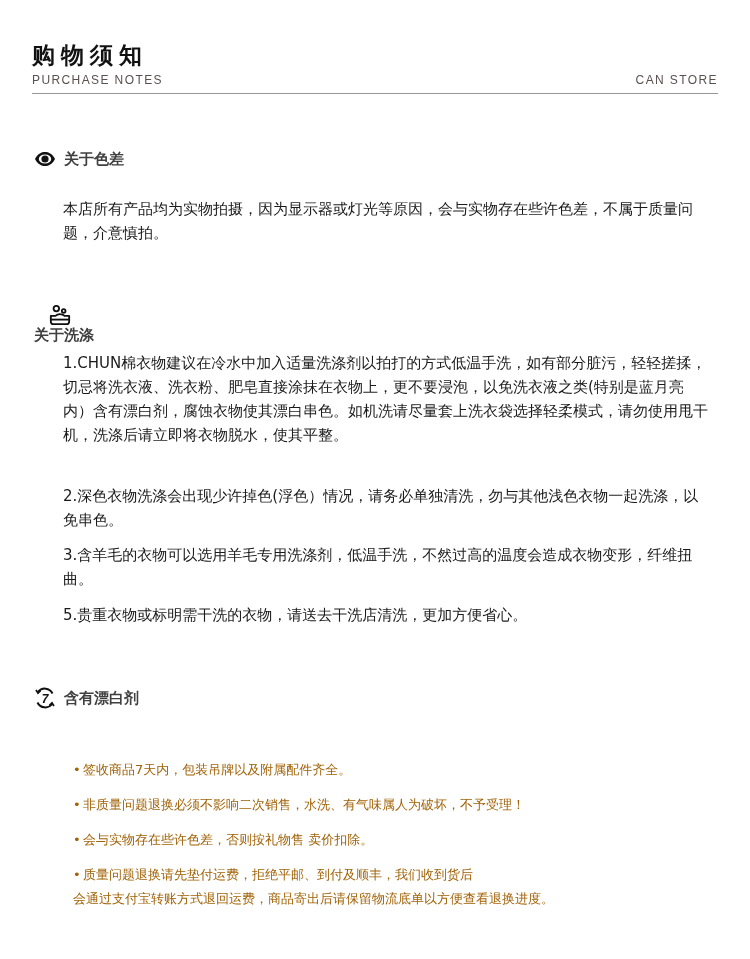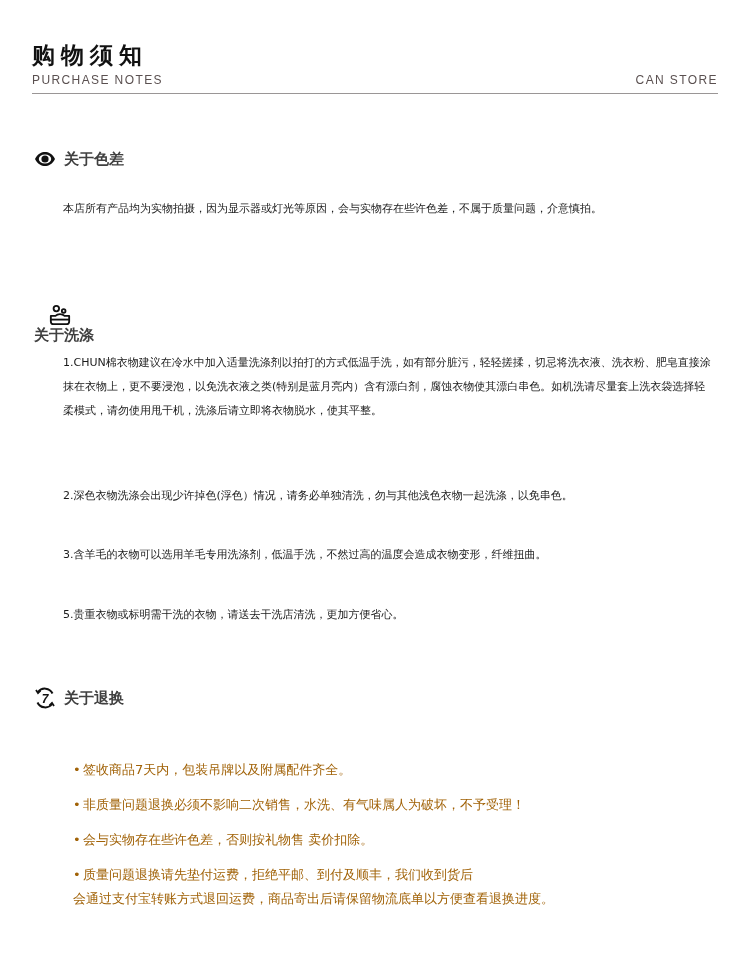--- a/index.html
+++ b/index.html
@@ -64,21 +64,21 @@
   .section-head .label {
     font-size: 15px;
     font-weight: bold;
     color: #404040;
   }
 
   .para {
     position: absolute;
     left: 63px;
     width: 650px;
-    font-size: 11px;
+    font-size: 15px;
     line-height: 24px;
     color: #1a1a1a;
     margin: 0;
   }
   .bullet {
     position: absolute;
     left: 63px;
     width: 670px;
     font-size: 13px;
     line-height: 24px;
@@ -137,21 +137,21 @@
 <div class="section-head" style="top:687px;">
   <span class="icon">
     <svg width="22" height="22" viewBox="0 0 22 22">
       <path d="M18.5 6.5 A8.5 8.5 0 0 0 4 5" fill="none" stroke="#111" stroke-width="2"></path>
       <path d="M3.5 15.5 A8.5 8.5 0 0 0 18 17" fill="none" stroke="#111" stroke-width="2"></path>
       <path d="M2 3 L4 6 L6.5 3.5" fill="none" stroke="#111" stroke-width="1.8"></path>
       <path d="M20 19 L18 16 L15.5 18.5" fill="none" stroke="#111" stroke-width="1.8"></path>
       <text x="11" y="15.5" font-family="Liberation Sans, sans-serif" font-size="12" font-style="italic" font-weight="bold" text-anchor="middle" fill="#111">7</text>
     </svg>
   </span>
-  <span class="label">关于退换</span>
+  <span class="label">含有漂白剂</span>
 </div>
 
 <div class="bullet" style="top:734px;">
   <span class="dot">•</span><span>签收商品7天内，包装吊牌以及附属配件齐全。</span>
 </div>
 <div class="bullet" style="top:769px;">
   <span class="dot">•</span><span>非质量问题退换必须不影响二次销售，水洗、有气味属人为破坏，不予受理！</span>
 </div>
 <div class="bullet" style="top:804px;">
   <span class="dot">•</span><span>会与实物存在些许色差，否则按礼物售 卖价扣除。</span>

